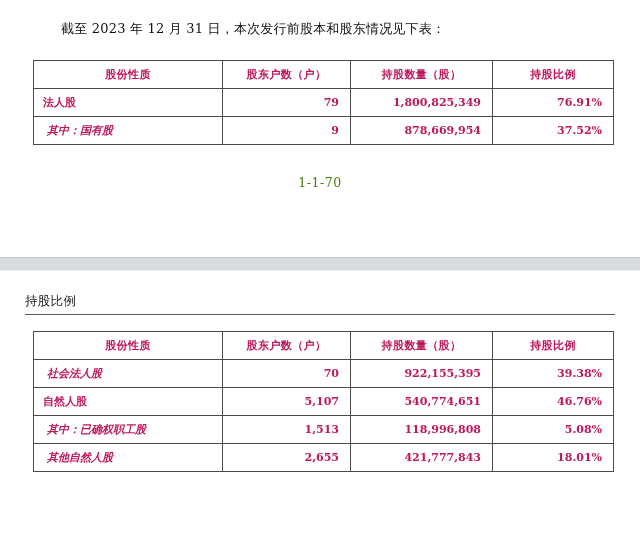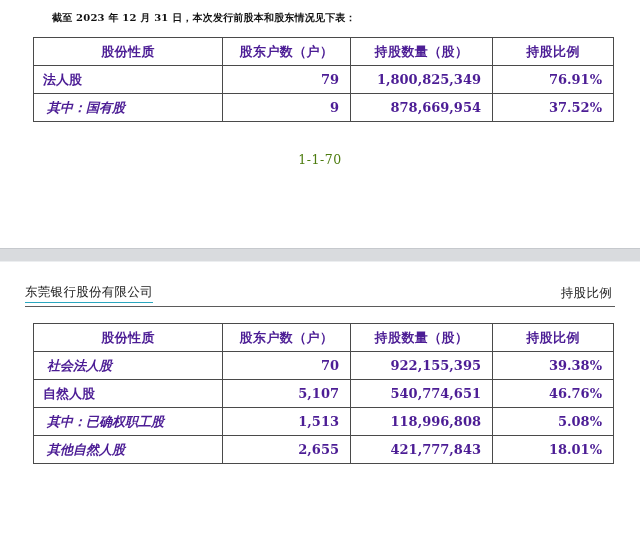--- a/index.html
+++ b/index.html
@@ -29,37 +29,37 @@
   .page-gap {
     width: 640px;
     height: 12px;
     background: #d9dbde;
     border-top: 1px solid #c6c9cd;
     border-bottom: 1px solid #eceef0;
   }
 
   
   .intro-line {
-    margin: 0;
+    margin: 9px;
     padding: 10px 0 0 52px;
-    font-size: 10px;
-    font-weight: bold;
+    font-size: 13px;
+    font-weight: normal;
     letter-spacing: 0.2px;
     line-height: 1.5;
     color: #111111;
     white-space: nowrap;
   }
 
   
   .share-table {
     border-collapse: collapse;
     table-layout: fixed;
     border: 1.6px solid #3a3a3a;
-    font-size: 13px;
-    color: #4c1d95;
+    font-size: 11px;
+    color: #be185d;
   }
   .share-table td, .share-table th {
     border: 1px solid #4a4a4a;
     padding: 0 9px;
     height: 28px;
     box-sizing: border-box;
     font-weight: bold;
     overflow: hidden;
     white-space: nowrap;
   }
@@ -158,21 +158,20 @@
   </div>
 
   <div class="page-number">1-1-70</div>
 </div>
 
 <div class="page-gap"></div>
 
 <div class="page page-two">
 
   <div class="running-header">
-    <span class="rh-company">东莞银行股份有限公司</span>
     <span class="rh-doc">持股比例</span>
   </div>
   <div class="header-rule"></div>
 
   <div class="table-two-wrap">
     <table class="share-table">
       <colgroup>
         <col class="c-nature">
           <col class="c-holders">
           <col class="c-amount">

